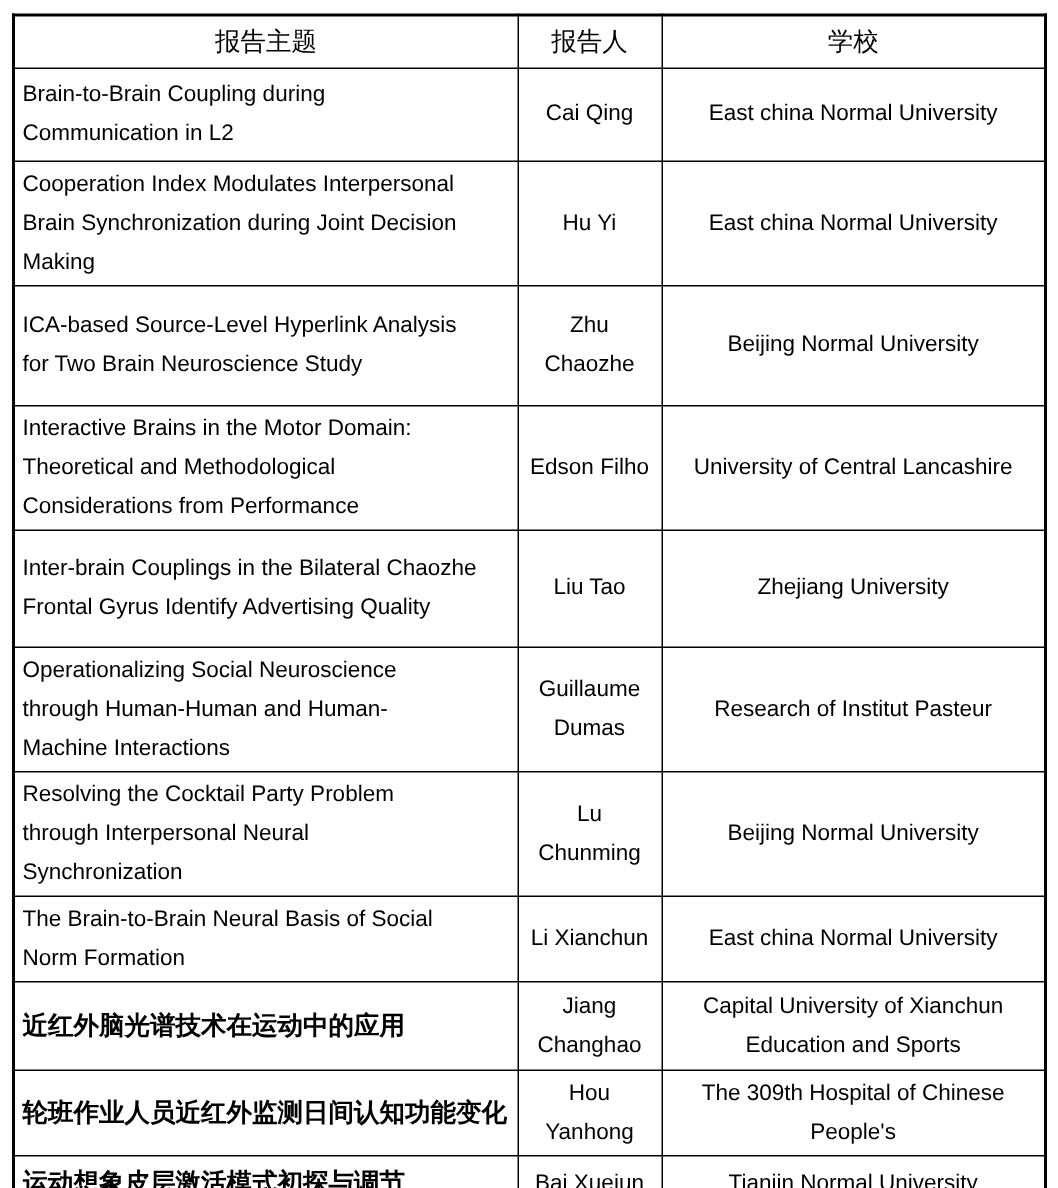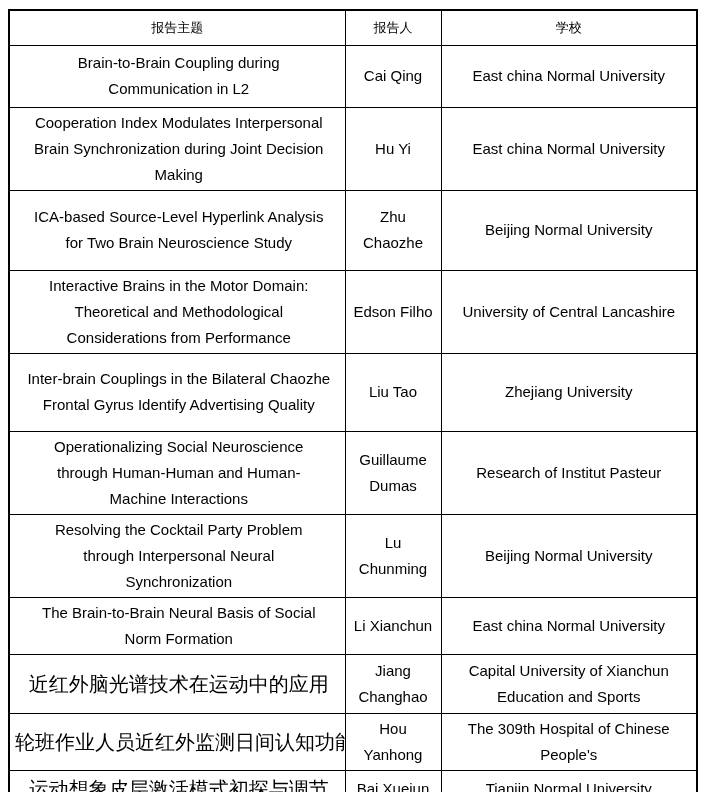--- a/index.html
+++ b/index.html
@@ -27,28 +27,29 @@
     vertical-align: middle;
     font-size: 15px;
     font-weight: normal;
     line-height: 26px;
     padding: 2px;
     white-space: pre;          
     overflow: hidden;
     text-align: center;
   }
   .report-table th {
-    font-size: 13px;
+    font-size: 17px;
   }
   .report-table td.topic {
-    text-align: center;
+    text-align: left;
     padding-left: 5px;
   }
   .report-table td.topic.cjk {
-    font-size: 20px;
+    font-size: 17px;
+    font-weight: bold;
   }
   
   tr.h-head { height: 35px; }
   tr.h-r0  { height: 62px; }
   tr.h-r1  { height: 78px; margin-left: 28px; }
   tr.h-r2  { height: 80px; margin-left: 44px; }
   tr.h-r3  { height: 75px; }
   tr.h-r4  { height: 78px; }
   tr.h-r5  { height: 80px; margin-top: 20px; }
   tr.h-r6  { height: 79px; }

